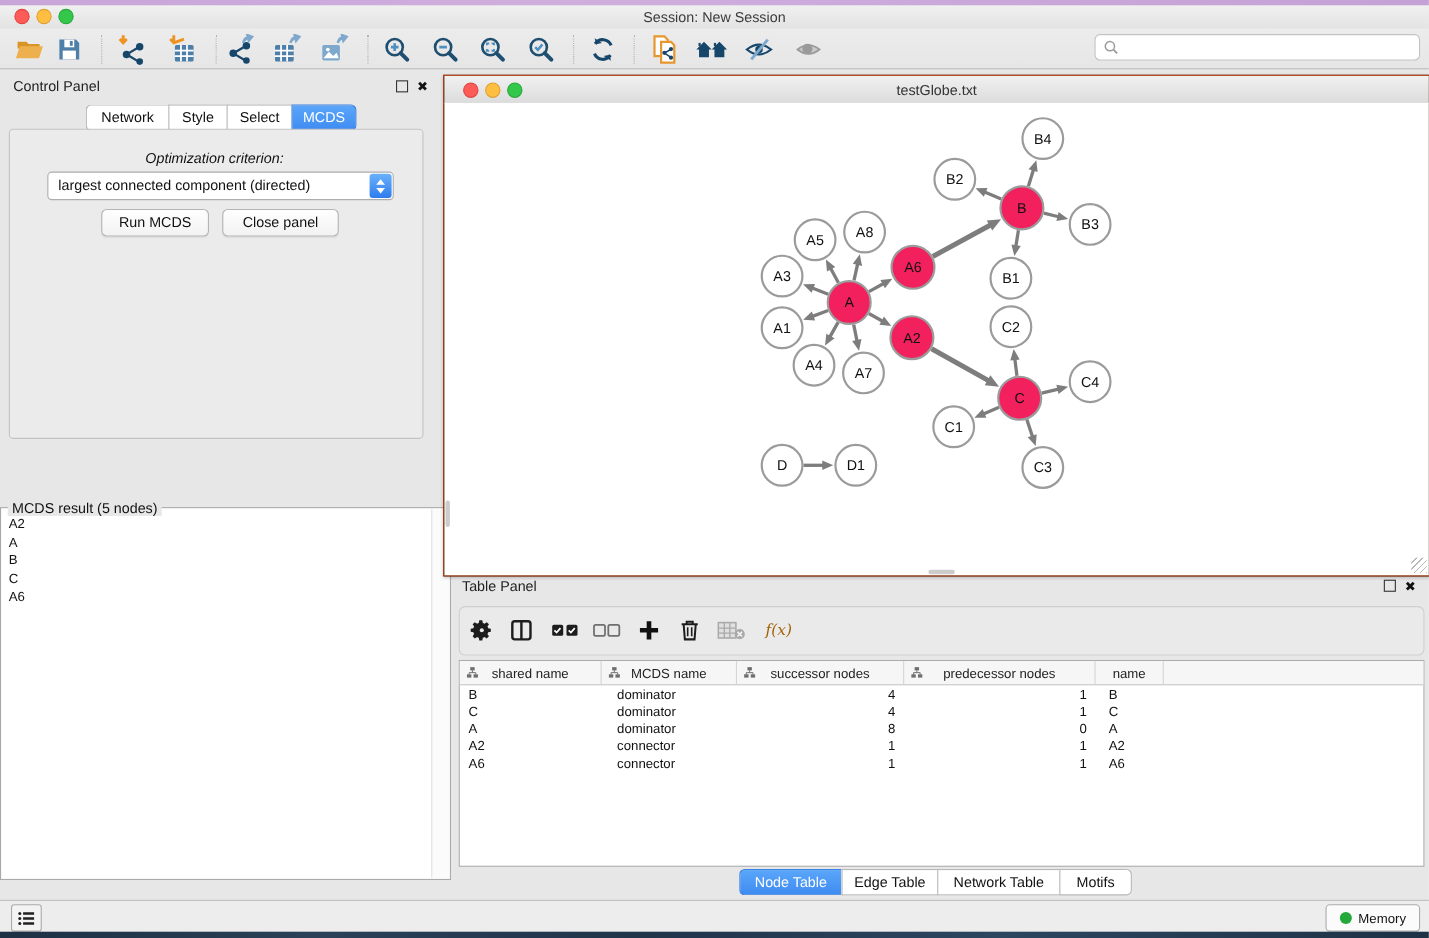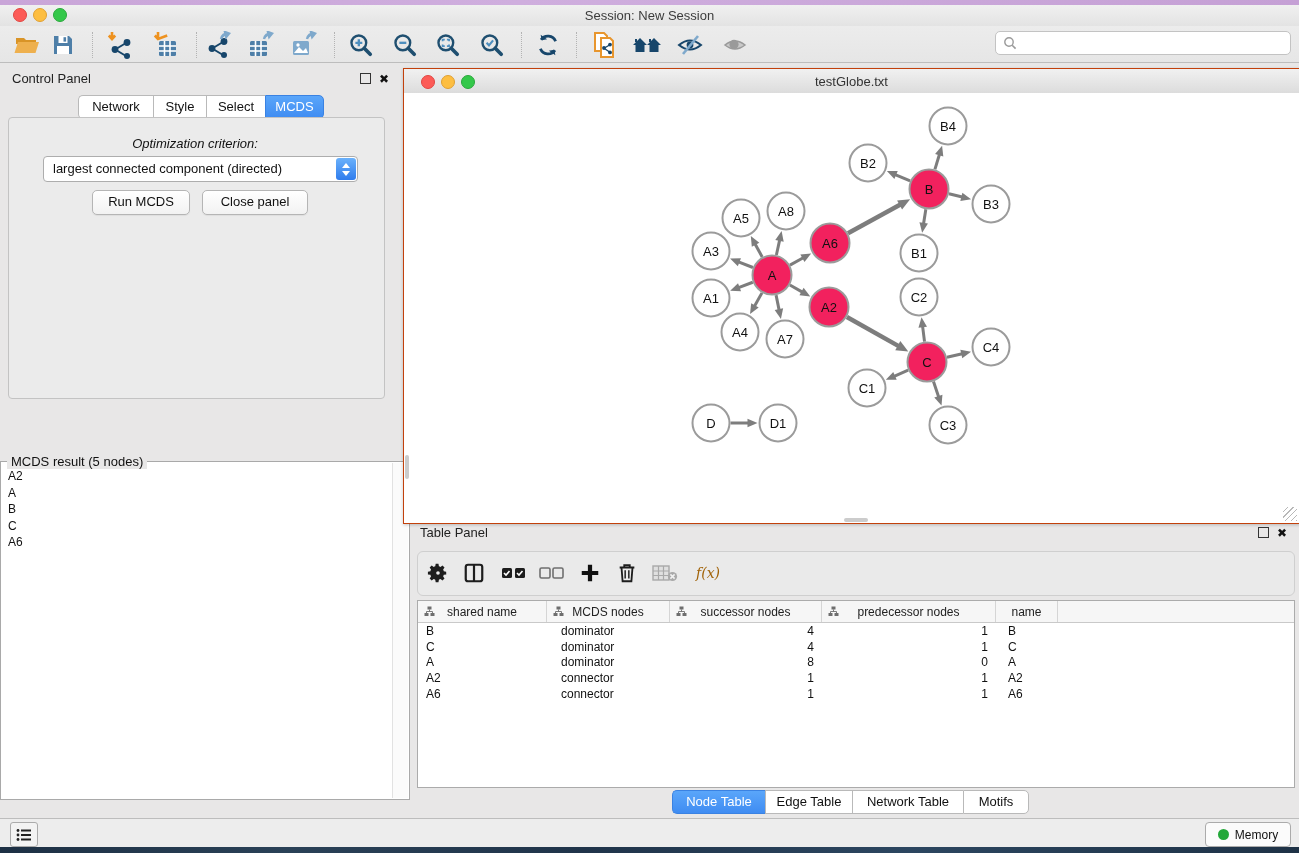--- a/index.html
+++ b/index.html
@@ -499,21 +499,21 @@
           </svg>
           <span>shared name</span>
         </div>
         <div class="th" style="left: 129px; width: 122px;">
           <svg class="tree" width="11" height="11" viewBox="0 0 11 11">
             <rect x="3.5" y="0.5" width="4" height="3" fill="#6e6e6e"></rect>
             <rect x="0.5" y="7" width="4" height="3" fill="#6e6e6e"></rect>
             <rect x="6.5" y="7" width="4" height="3" fill="#6e6e6e"></rect>
             <path d="M5.5 3.5v2M2.5 7V5.5h6V7" stroke="#6e6e6e" fill="none" stroke-width="0.9"></path>
           </svg>
-          <span>MCDS nodes</span>
+          <span>MCDS name</span>
         </div>
         <div class="th" style="left: 252px; width: 151px;">
           <svg class="tree" width="11" height="11" viewBox="0 0 11 11">
             <rect x="3.5" y="0.5" width="4" height="3" fill="#6e6e6e"></rect>
             <rect x="0.5" y="7" width="4" height="3" fill="#6e6e6e"></rect>
             <rect x="6.5" y="7" width="4" height="3" fill="#6e6e6e"></rect>
             <path d="M5.5 3.5v2M2.5 7V5.5h6V7" stroke="#6e6e6e" fill="none" stroke-width="0.9"></path>
           </svg>
           <span>successor nodes</span>
         </div>

